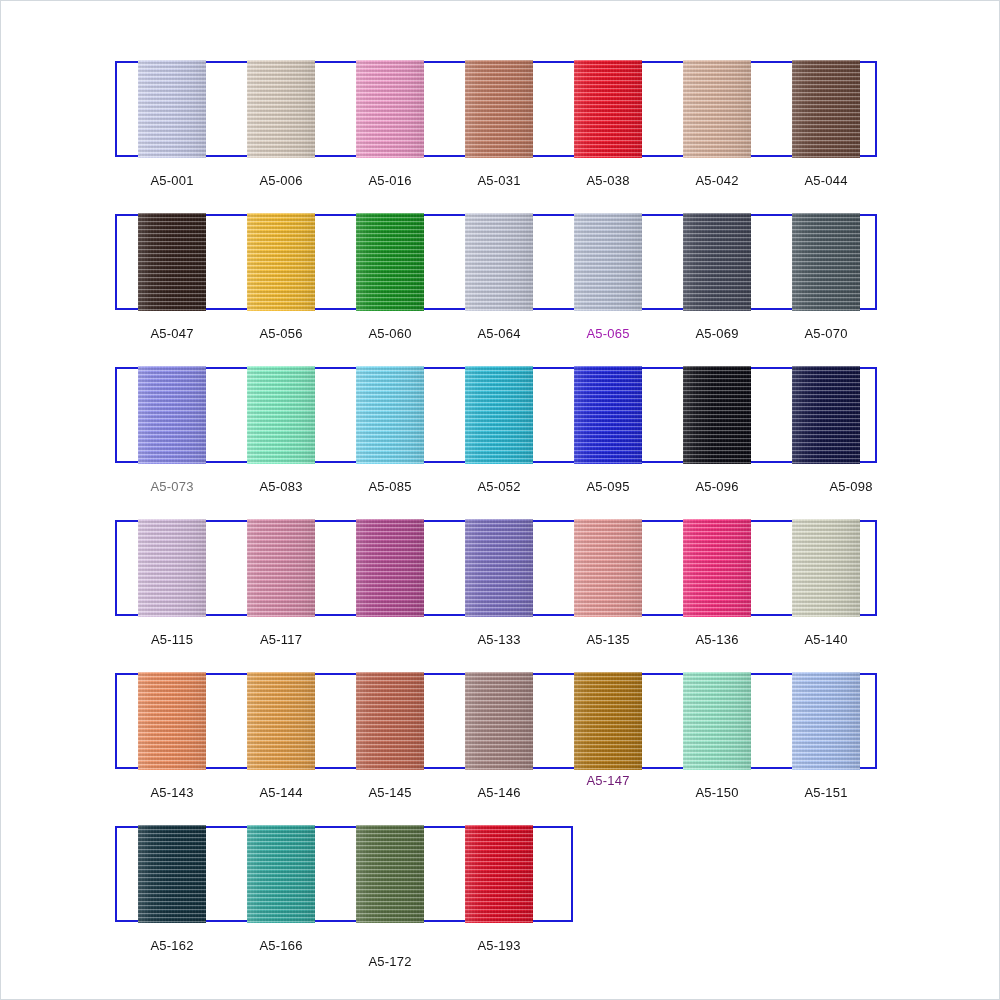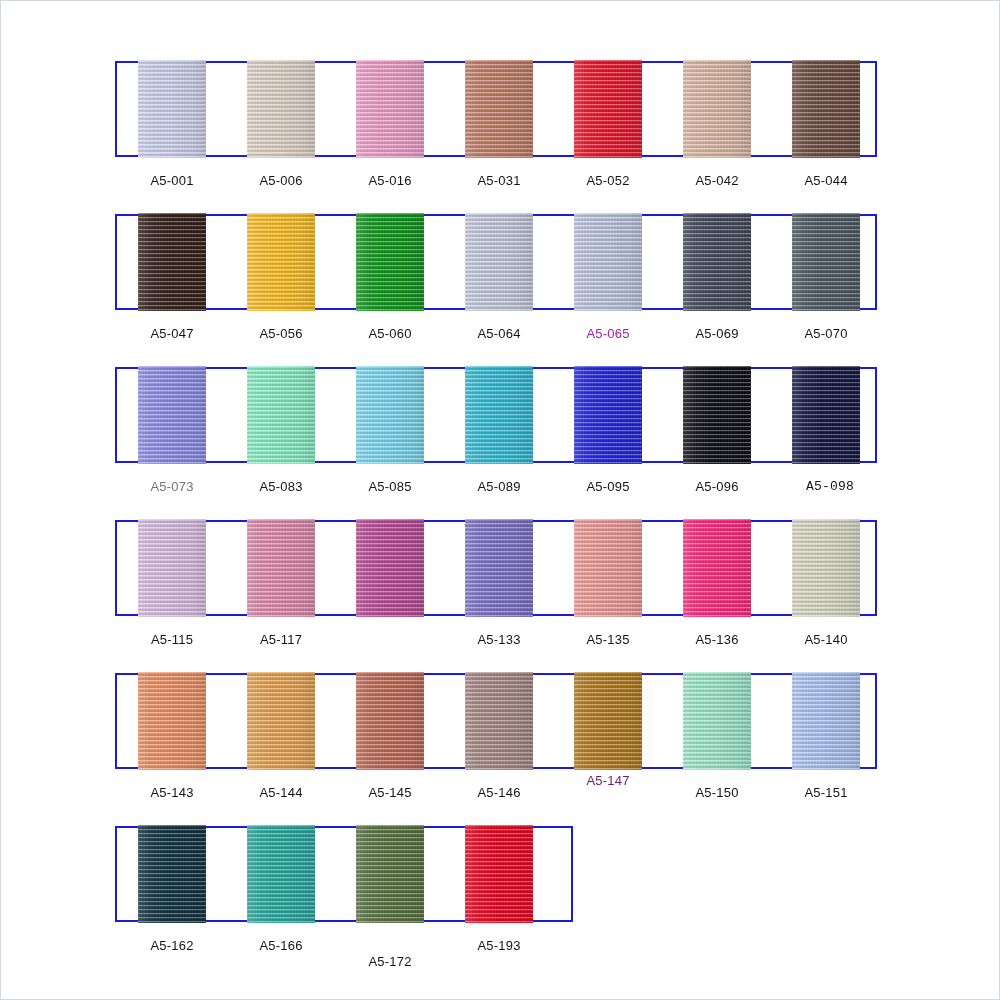--- a/index.html
+++ b/index.html
@@ -129,21 +129,21 @@
           <div class="ribs"></div>
           <div class="sheen"></div>
         </div>
         <div class="label" style="left: 329px; top: 112px; color: rgb(21, 21, 21);">A5-031</div>
         <div class="swatch" title="A5-038" style="left: 459px; top: -1px; width: 68px; height: 98px;">
           <div class="fabric" style="background: rgb(239, 18, 39);"></div>
           <div class="weft"></div>
           <div class="ribs"></div>
           <div class="sheen"></div>
         </div>
-        <div class="label" style="left: 438px; top: 112px; color: rgb(21, 21, 21);">A5-052</div>
+        <div class="label" style="left: 438px; top: 112px; color: rgb(21, 21, 21);">A5-038</div>
         <div class="swatch" title="A5-042" style="left: 568px; top: -1px; width: 68px; height: 98px;">
           <div class="fabric" style="background: rgb(220, 181, 160);"></div>
           <div class="weft"></div>
           <div class="ribs"></div>
           <div class="sheen"></div>
         </div>
         <div class="label" style="left: 547px; top: 112px; color: rgb(21, 21, 21);">A5-042</div>
         <div class="swatch" title="A5-044" style="left: 677px; top: -1px; width: 68px; height: 98px;">
           <div class="fabric" style="background: rgb(109, 75, 62);"></div>
           <div class="weft"></div>
@@ -226,42 +226,42 @@
           <div class="ribs"></div>
           <div class="sheen"></div>
         </div>
         <div class="label" style="left: 220px; top: 112px; color: rgb(21, 21, 21);">A5-085</div>
         <div class="swatch" title="A5-089" style="left: 350px; top: -1px; width: 68px; height: 98px;">
           <div class="fabric" style="background: rgb(43, 188, 216);"></div>
           <div class="weft"></div>
           <div class="ribs"></div>
           <div class="sheen"></div>
         </div>
-        <div class="label" style="left: 329px; top: 112px; color: rgb(21, 21, 21);">A5-089</div>
+        <div class="label" style="left: 329px; top: 112px; color: rgb(21, 21, 21);">A5-052</div>
         <div class="swatch" title="A5-095" style="left: 459px; top: -1px; width: 68px; height: 98px;">
           <div class="fabric" style="background: rgb(31, 37, 222);"></div>
           <div class="weft"></div>
           <div class="ribs"></div>
           <div class="sheen"></div>
         </div>
         <div class="label" style="left: 438px; top: 112px; color: rgb(21, 21, 21);">A5-095</div>
         <div class="swatch" title="A5-096" style="left: 568px; top: -1px; width: 68px; height: 98px;">
           <div class="fabric" style="background: rgb(12, 12, 20);"></div>
           <div class="weft"></div>
           <div class="ribs"></div>
           <div class="sheen"></div>
         </div>
         <div class="label" style="left: 547px; top: 112px; color: rgb(21, 21, 21);">A5-096</div>
         <div class="swatch" title="A5-098" style="left: 677px; top: -1px; width: 68px; height: 98px;">
           <div class="fabric" style="background: rgb(18, 20, 68);"></div>
           <div class="weft"></div>
           <div class="ribs"></div>
           <div class="sheen"></div>
         </div>
-        <div class="label" style="left: 660px; top: 112px; color: rgb(21, 21, 21); font-family: Liberation Mono, monospace;">A5-098</div>
+        <div class="label" style="left: 681px; top: 112px; color: rgb(21, 21, 21);">A5-098</div>
       </div>
       <div class="row" style="top: 519px;">
         <div class="row-frame" style="width: 762px; border-color: rgb(27, 27, 216);"></div>
         <div class="swatch" title="A5-115" style="left: 23px; top: -1px; width: 68px; height: 98px;">
           <div class="fabric" style="background: rgb(214, 190, 223);"></div>
           <div class="weft"></div>
           <div class="ribs"></div>
           <div class="sheen"></div>
         </div>
         <div class="label" style="left: 2px; top: 112px; color: rgb(21, 21, 21);">A5-115</div>

